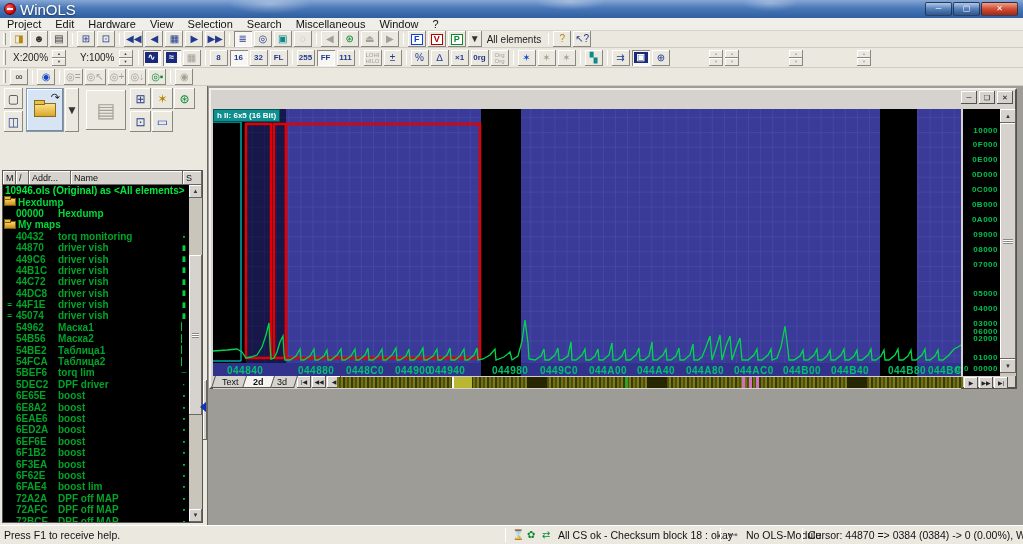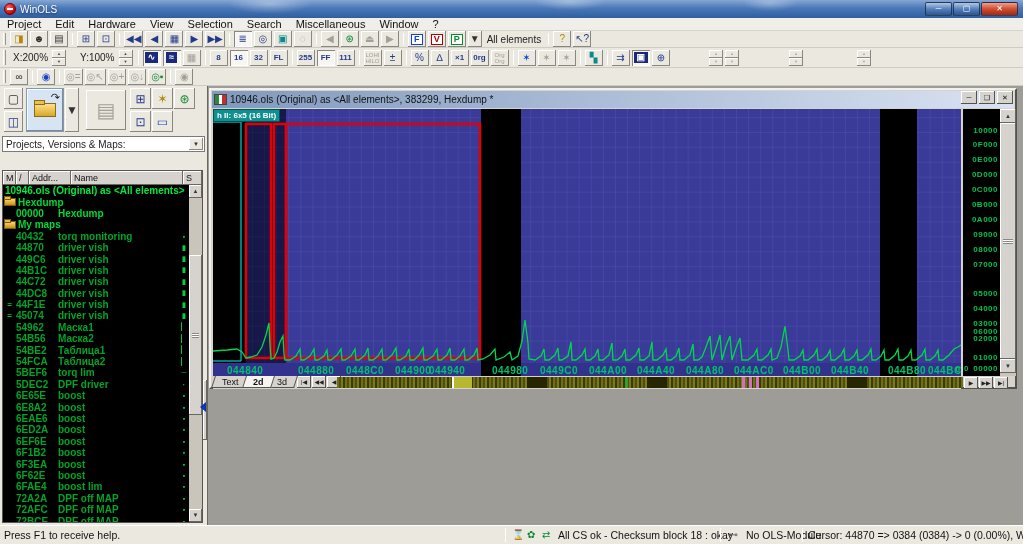--- a/index.html
+++ b/index.html
@@ -9,21 +9,21 @@
   
   #titlebar { position:absolute; left:0; top:0; width:1023px; height:18px;
     background:linear-gradient(180deg,#86a7d4 0%,#4a78b8 45%,#2f5f9f 100%); color:#fff;
     display:flex; align-items:center; padding-left:4px; }
   #titlebar::before{content:"";position:absolute;left:150px;top:0;width:700px;height:18px;
     background:radial-gradient(ellipse 60px 14px at 120px 4px,rgba(255,255,255,.35),transparent 70%),
                radial-gradient(ellipse 50px 12px at 420px 2px,rgba(255,255,255,.30),transparent 70%),
                radial-gradient(ellipse 40px 12px at 620px 3px,rgba(255,255,255,.28),transparent 70%);}
   #app-logo { width:12px; height:12px; border-radius:50%; background:radial-gradient(circle at 35% 35%,#ff6a6a,#c80000 70%); border:1px solid #7a0000; margin-right:4px; position:relative;}
   #app-logo::after{content:"";position:absolute;left:2px;top:4px;width:6px;height:2px;background:#fff;}
-  #app-title { font-size:10px; text-shadow:0 1px 2px rgba(0,0,0,.5); }
+  #app-title { font-size:15px; text-shadow:0 1px 2px rgba(0,0,0,.5); }
   #win-controls { position:absolute; right:5px; top:2px; display:flex; gap:1px; }
   .wbtn { width:27px; height:14px; border:1px solid rgba(20,40,70,.8); border-radius:2px;
     background:linear-gradient(180deg,rgba(255,255,255,.45),rgba(255,255,255,.08) 50%,rgba(0,0,0,.15));
     color:#fff; font-size:8px; line-height:12px; text-align:center; }
   .wbtn.close { background:linear-gradient(180deg,#f0a08a,#cf4c32 50%,#a02a16); width:37px; }
 
   
   #menubar { position:absolute; left:0; top:18px; width:1023px; height:13px; background:#f0eee8;
     display:flex; align-items:center; border-bottom:1px solid #d8d4cc; }
   .menu-item { padding:0 7px; font-size:11px; color:#111; }
@@ -433,24 +433,20 @@
       <span class="bigbtn" style="left: 174px; top: 2px; width: 21px; height: 21px;">
         <span class="gl c-green">⊛</span>
       </span>
       <span class="bigbtn" style="left: 130px; top: 25px; width: 21px; height: 21px;">
         <span class="gl c-navy">⊡</span>
       </span>
       <span class="bigbtn" style="left: 152px; top: 25px; width: 21px; height: 21px;">
         <span class="gl c-blue">▭</span>
       </span>
     </div>
-  <div id="combo">
-    <span>Projects, Versions &amp; Maps:</span>
-    <span class="cb-arrow">▼</span>
-  </div>
   <div id="filterrow">
     <span class="flabel">Filter:</span>
     <span id="filterbtns"><span class="fbtn">⋯</span><span class="fbtn">A▾</span><span class="fbtn">▭</span><span class="fbtn">➤</span><span class="fbtn">KK</span><span class="fbtn off">Off</span></span>
     <span id="filter-drop">▼</span>
   </div>
   <div id="maplist">
     <div id="listheader">
         <span class="hcell" style="width: 13px;">M</span>
         <span class="hcell" style="width: 13px;">/</span>
         <span class="hcell" style="width: 42px;">Addr...</span>
@@ -641,24 +637,20 @@
     </div>
   </div>
   <div id="splitter">
     <span class="handle"></span>
     <span class="arrow"></span>
   </div>
 </div>
 
 <div id="mdi">
   <div id="child">
-    <div id="child-title">
-      <span id="child-ico"></span>
-      <span class="txt">10946.ols (Original) as &lt;All elements&gt;, 383299, Hexdump *</span>
-    </div>
     <span id="child-btns">
       <span class="cbtn">─</span>
       <span class="cbtn">❑</span>
       <span class="cbtn">✕</span>
     </span>
 
     <div id="gcanvas">
       <div id="maplabel">h II: 6x5 (16 Bit)</div>
       <svg id="gsvg" width="748" height="254">
           <defs>

